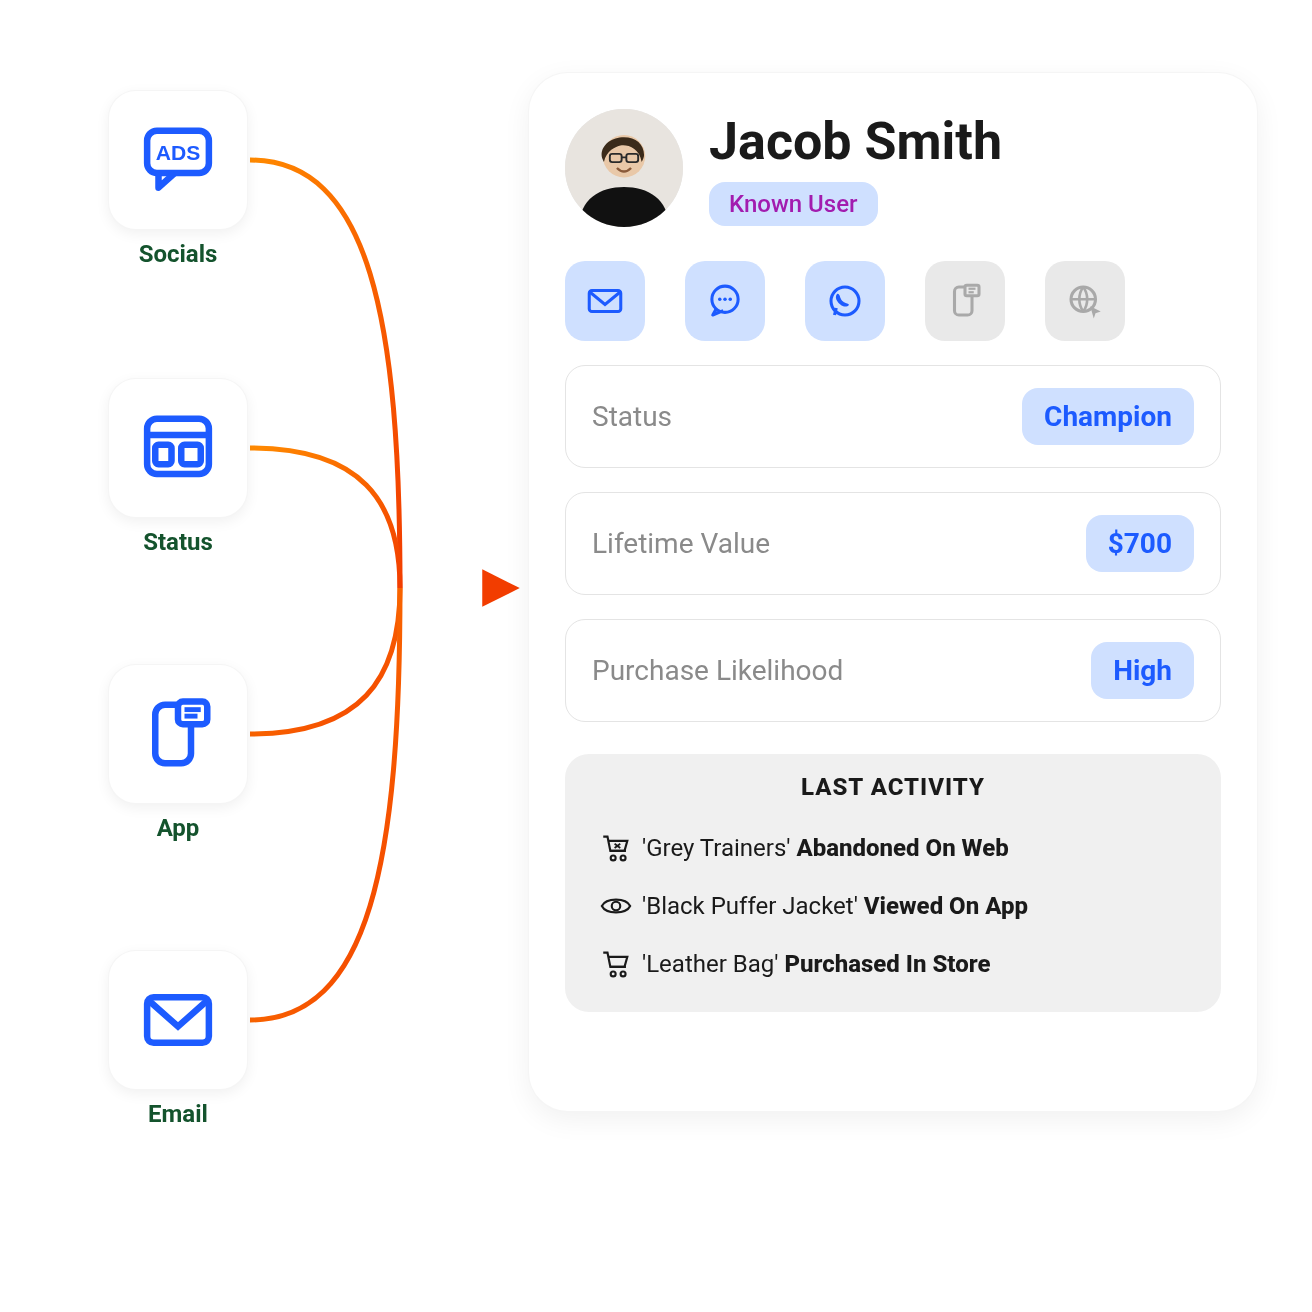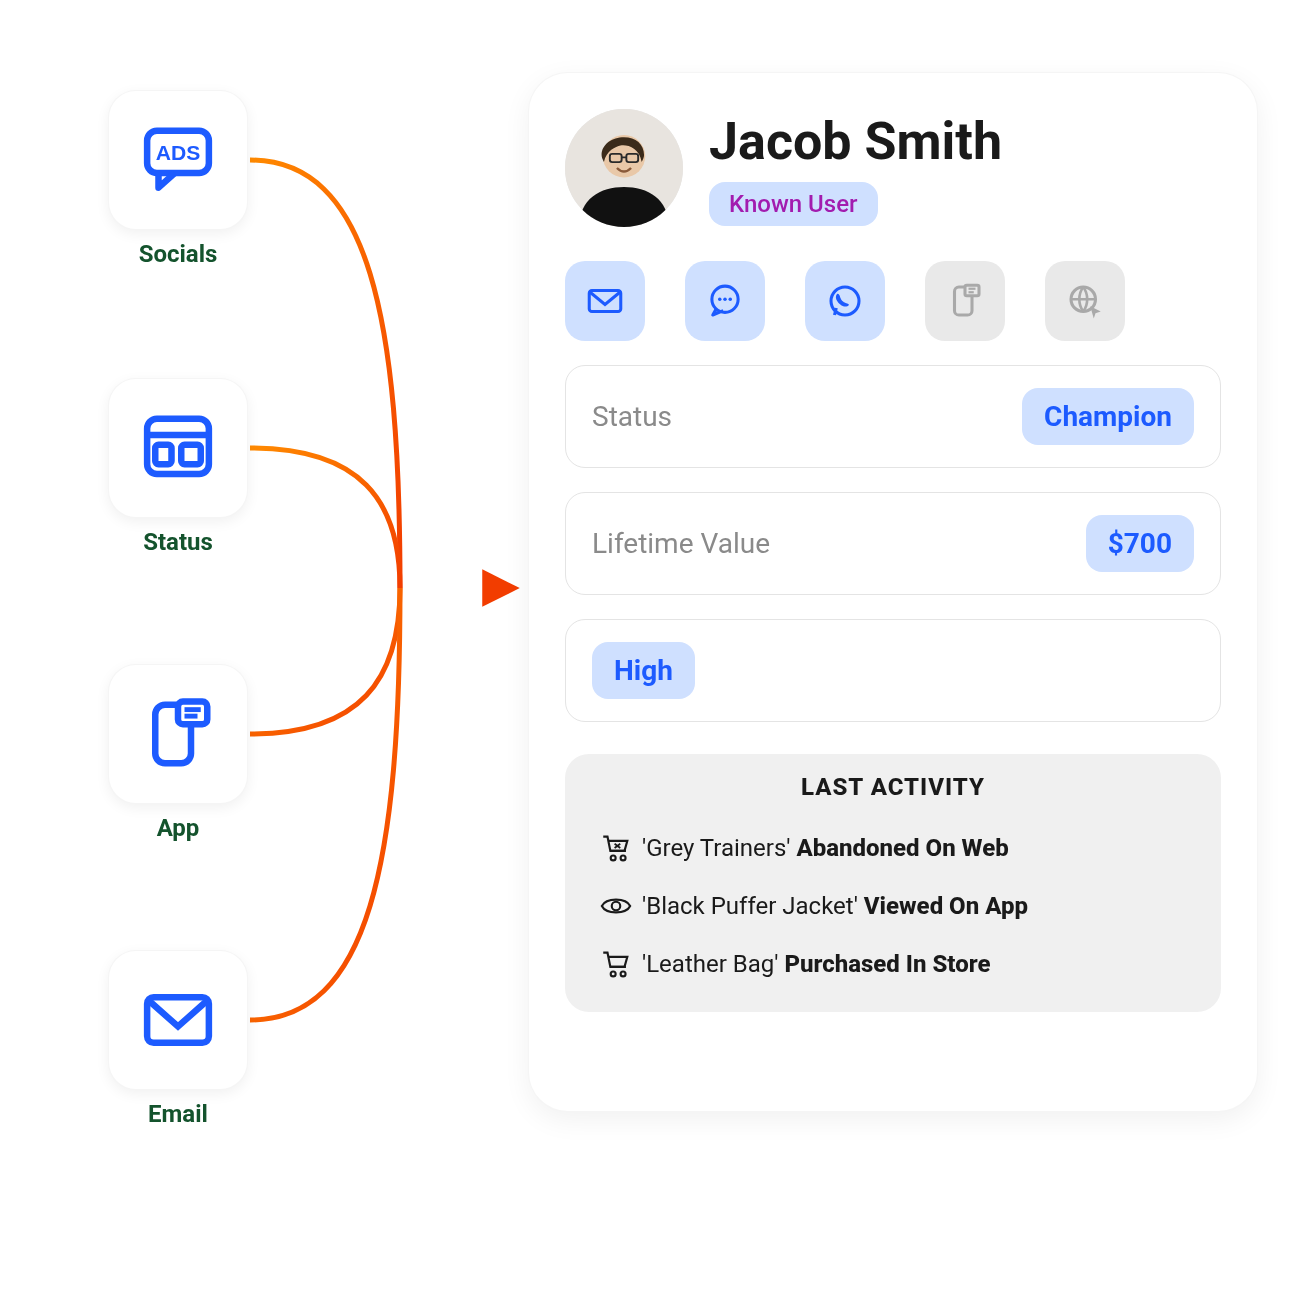--- a/index.html
+++ b/index.html
@@ -168,20 +168,21 @@
     <div class="stats">
       <div class="stat">
         <span class="label">Status</span>
         <span class="pill">Champion</span>
       </div>
       <div class="stat">
         <span class="label">Lifetime Value</span>
         <span class="pill">$700</span>
       </div>
       <div class="stat">
+        <span class="label">Purchase Likelihood</span>
         <span class="pill">High</span>
       </div>
     </div>
 
     <div class="activity">
       <h3>LAST ACTIVITY</h3>
 
       <div class="act-row">
         <svg viewBox="0 0 48 48">
             <path d="M6 8 h6 l4 20 h22" fill="none" stroke="#1a1a1a" stroke-width="3"></path>

